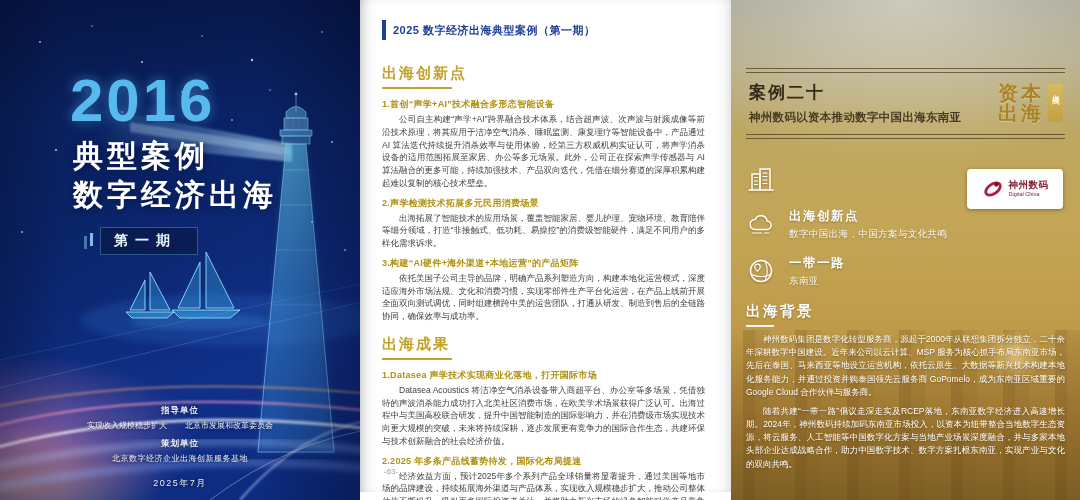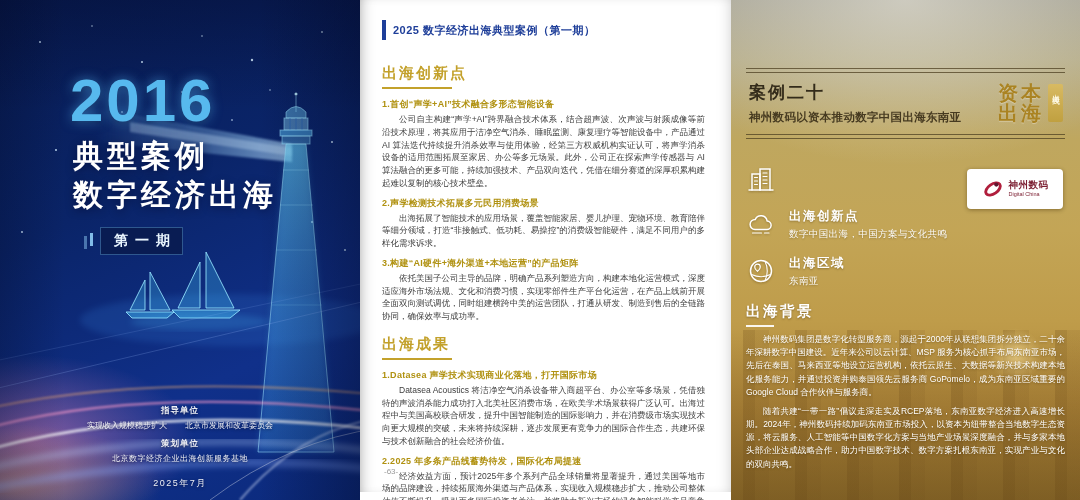--- a/index.html
+++ b/index.html
@@ -12,21 +12,21 @@
   .cover::after{content:"";position:absolute;inset:0;pointer-events:none;
     background:linear-gradient(90deg,rgba(2,6,30,.25) 0%,rgba(0,0,0,0) 18%,rgba(0,0,0,0) 72%,rgba(3,8,36,.4) 100%),
                linear-gradient(180deg,rgba(3,8,40,.35) 0%,rgba(0,0,0,0) 22%);}
   .cover-art{position:absolute;left:0;top:0;}
   .cover-year{position:absolute;left:70px;top:66px;font-size:60px;font-weight:bold;
     letter-spacing:3px;color:#57b9ee;text-shadow:0 0 12px rgba(90,190,255,.55),0 2px 4px rgba(0,0,30,.4);z-index:3;}
   .cover-title{position:absolute;left:73px;top:136px;color:#fff;font-size:30px;font-weight:bold;
     letter-spacing:4px;line-height:1.3;text-shadow:0 2px 8px rgba(0,0,30,.45);z-index:3;}
   .issue-badge{position:absolute;left:100px;top:227px;background:rgba(9,26,74,.78);
     border:1px solid rgba(120,200,255,.35);color:#eaf6ff;font-size:14px;font-weight:bold;
-    letter-spacing:7px;padding:4px 5px 4px 13px;z-index:3;}
+    letter-spacing:7px;padding:4px 20px 4px 13px;z-index:3;}
   .issue-badge::before{content:"";position:absolute;left:-11px;top:5px;width:3px;height:13px;
     background:rgba(150,215,255,.85);box-shadow:-6px 3px 0 rgba(150,215,255,.45);}
   .cover-footer{position:absolute;left:0;right:0;bottom:10px;text-align:center;z-index:3;
     color:rgba(255,255,255,.93);text-shadow:0 1px 3px rgba(0,0,30,.6);}
   .f-label{font-weight:bold;font-size:8.5px;margin-top:7px;letter-spacing:1px;}
   .f-orgs{font-size:8px;margin-top:3px;}
   .f-orgs span{margin:0 9px;}
   .f-org{font-size:8px;margin-top:3px;letter-spacing:.5px;}
   .f-date{font-size:9px;margin-top:13px;letter-spacing:1.5px;}
 
@@ -279,21 +279,21 @@
       <div class="info-row">
         <svg class="info-icon" width="30" height="30" viewBox="0 0 30 30">
           <g stroke="#fff" stroke-width="1.5" fill="none" stroke-linecap="round">
             <circle cx="15" cy="15" r="10.5"></circle>
             <path d="M5.5 18.5c6.5 3 12.5 3 19 0" stroke-width="1.1"></path>
             <path d="M19 5.5c3 5.5 3 13.5 0 19" stroke-width="1.1"></path>
             <path d="M11.5 8.2a2.8 2.8 0 0 1 2.8 2.8c0 2.1-2.8 4.4-2.8 4.4s-2.8-2.3-2.8-4.4a2.8 2.8 0 0 1 2.8-2.8z" stroke-width="1.2"></path>
           </g>
         </svg>
         <div>
-          <div class="info-label">出海区域</div>
+          <div class="info-label">一带一路</div>
           <div class="info-value">东南亚</div>
         </div>
       </div>
 
       <div class="logo-card">
         <svg width="22" height="22" viewBox="0 0 24 24">
           <ellipse cx="12" cy="12" rx="9" ry="5.2" transform="rotate(-35 12 12)" fill="none" stroke="#b01e3c" stroke-width="3.2"></ellipse>
           <circle cx="15.6" cy="7.2" r="2.3" fill="#5f1630"></circle>
         </svg>
         <div class="logo-text">

